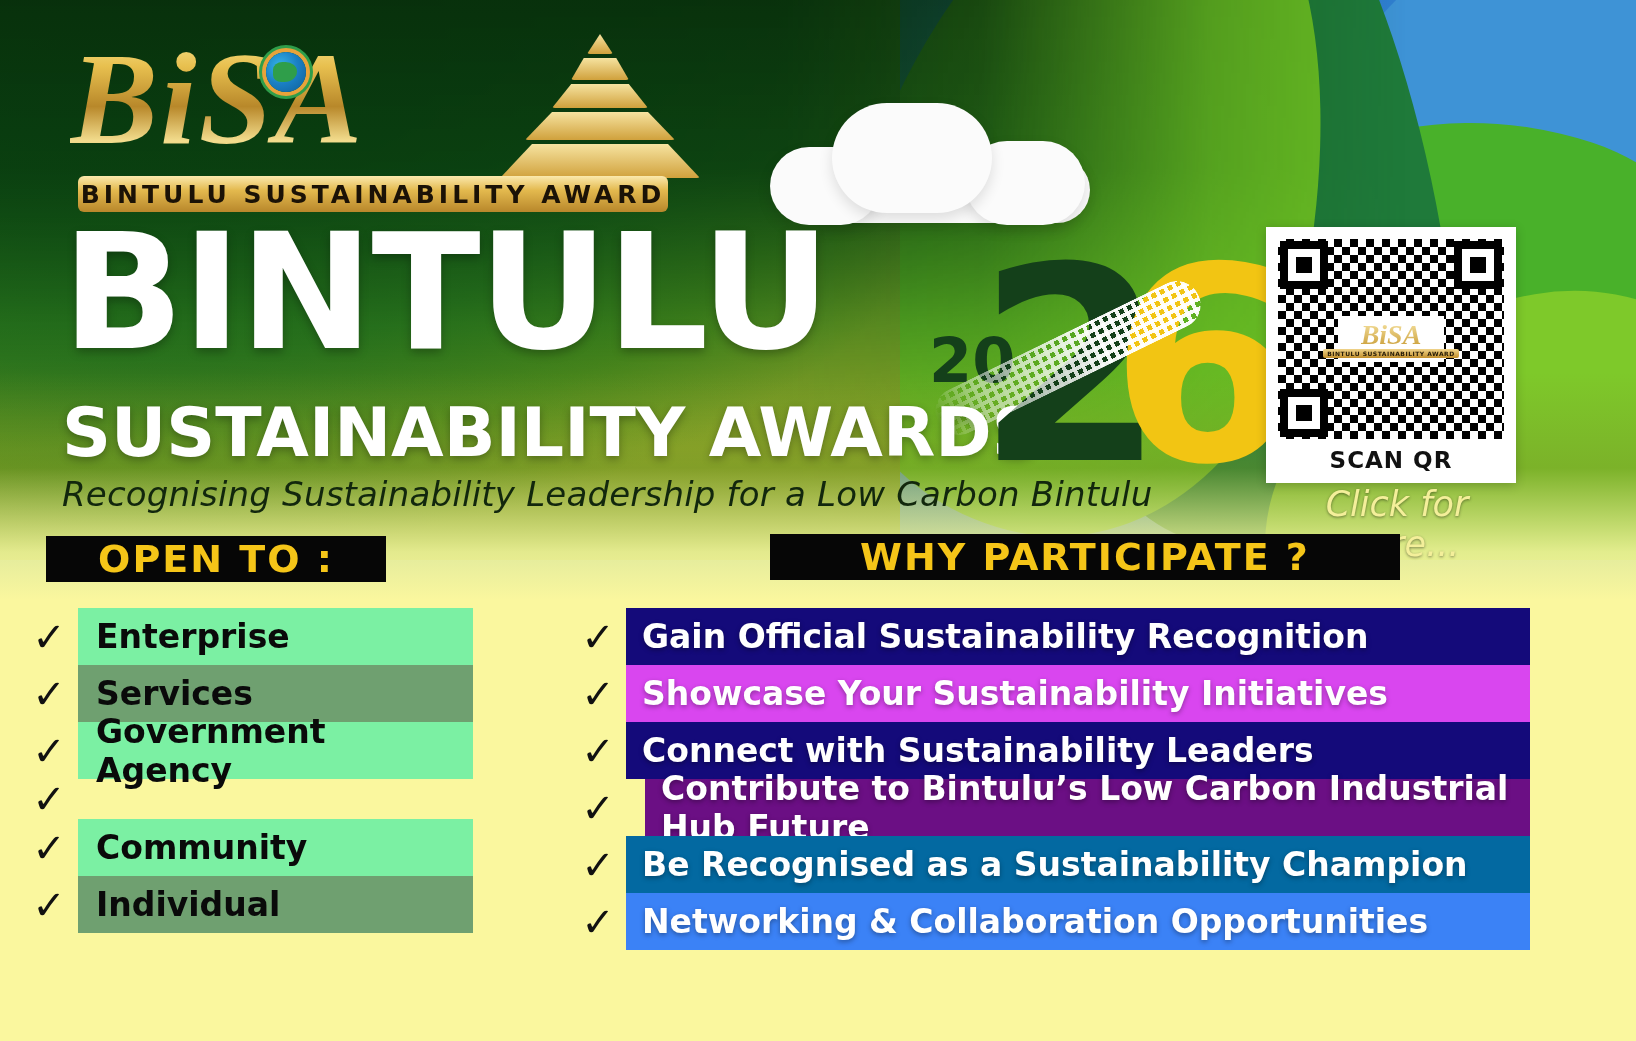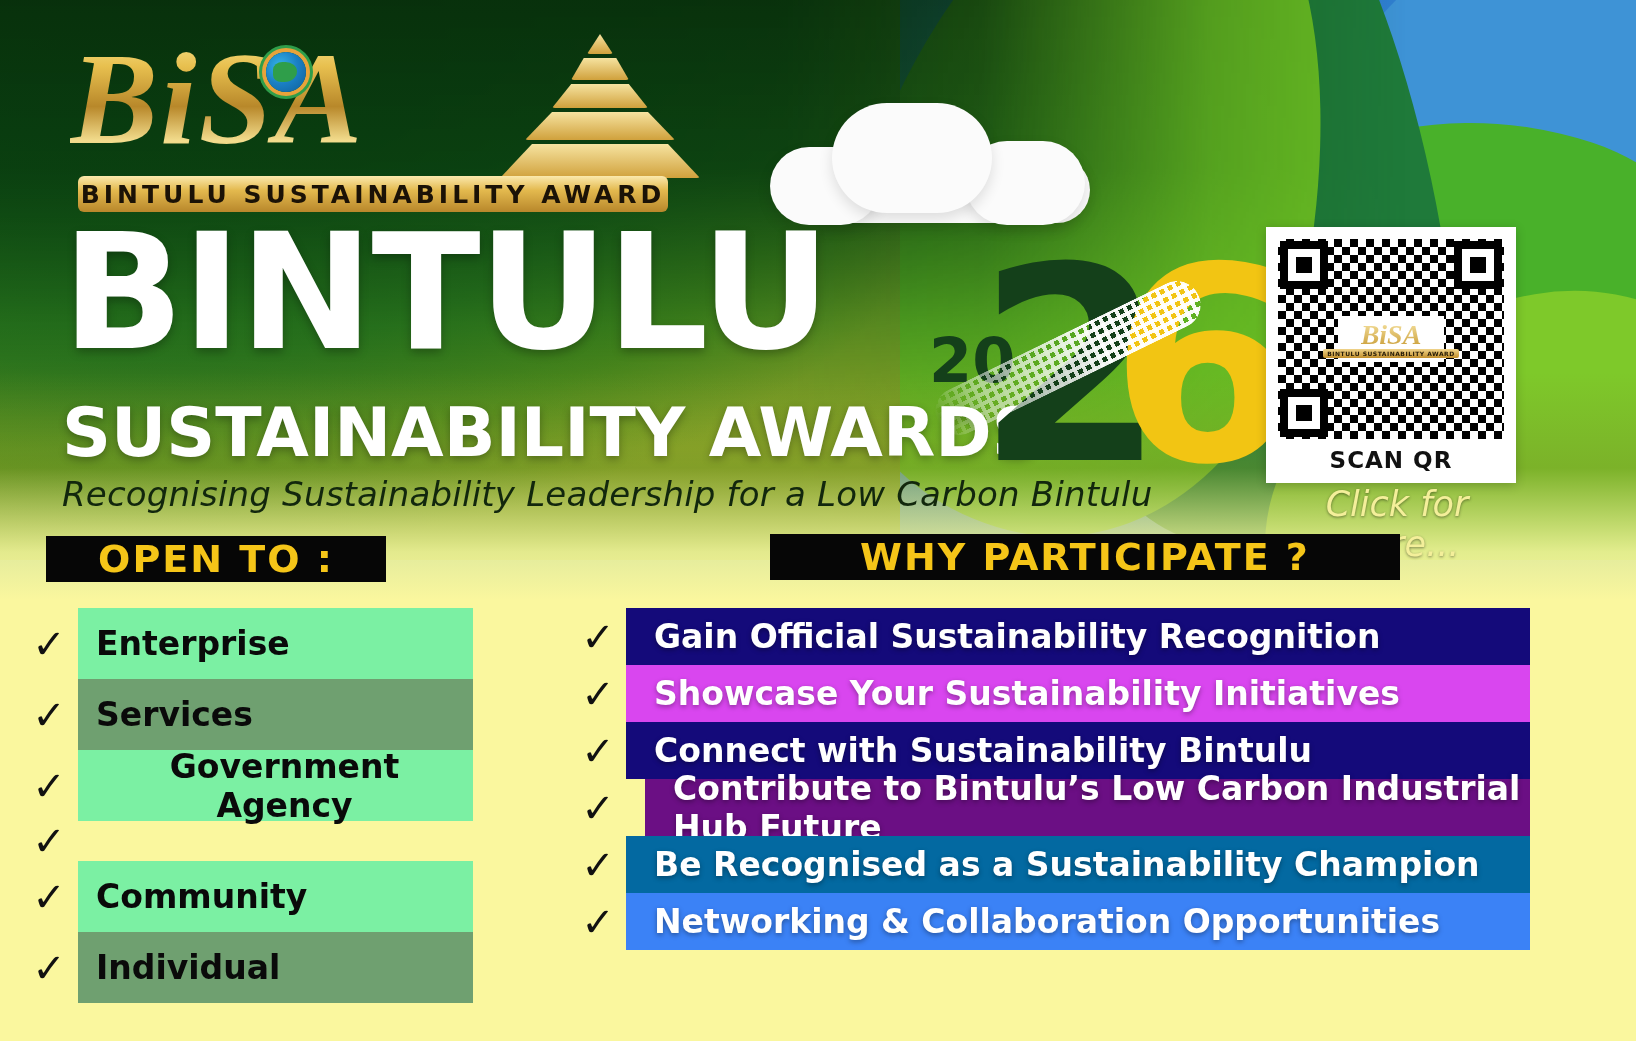--- a/index.html
+++ b/index.html
@@ -246,25 +246,25 @@
     font-family:"DejaVu Sans", sans-serif; font-size:40px; color:#111;
     line-height:1;
   }
   #why-list .tick{ flex:0 0 56px; }
 
   .band{
     flex:1 1 auto; display:flex; align-items:center;
     font-family:"DejaVu Sans", sans-serif; font-weight:bold;
   }
   #open-list .band{
-    height:71px; padding-left:18px;
+    height:57px; padding-left:18px;
     font-size:33px; color:#0a0a0a;
   }
   #why-list .band{
-    height:57px; padding-left:28px;
+    height:57px; padding-left:16px;
     font-size:33px; color:#ffffff;
     text-shadow:0 2px 5px rgba(0,0,0,.35);
   }
   #open-list .row:nth-child(4) .band{ width:415px; flex:0 0 415px; }
   #open-list .row .band{ width:395px; flex:0 0 395px; }
   #open-list .row:nth-child(4) .band{ width:412px; flex:0 0 412px; }
 </style>
 </head>
 <body>
 
@@ -339,21 +339,21 @@
       <div class="row">
         <div class="tick">✓</div>
         <div class="band" style="background: rgb(123, 240, 163);">Enterprise</div>
       </div>
       <div class="row">
         <div class="tick">✓</div>
         <div class="band" style="background: rgb(111, 160, 112);">Services</div>
       </div>
       <div class="row">
         <div class="tick">✓</div>
-        <div class="band" style="background: rgb(123, 240, 163); text-align: center;">Government Agency</div>
+        <div class="band" style="background: rgb(123, 240, 163);">Government Agency</div>
       </div>
       <div class="row">
         <div class="tick">✓</div>
       </div>
       <div class="row">
         <div class="tick">✓</div>
         <div class="band" style="background: rgb(123, 240, 163);">Community</div>
       </div>
       <div class="row">
         <div class="tick">✓</div>
@@ -364,21 +364,21 @@
       <div class="row">
         <div class="tick">✓</div>
         <div class="band" style="background: rgb(20, 10, 122);">Gain Official Sustainability Recognition</div>
       </div>
       <div class="row">
         <div class="tick">✓</div>
         <div class="band" style="background: #d946ef;">Showcase Your Sustainability Initiatives</div>
       </div>
       <div class="row">
         <div class="tick">✓</div>
-        <div class="band" style="background: rgb(20, 10, 122);">Connect with Sustainability Bintulu</div>
+        <div class="band" style="background: rgb(20, 10, 122);">Connect with Sustainability Leaders</div>
       </div>
       <div class="row">
         <div class="tick">✓</div>
         <div class="band" style="background: rgb(107, 15, 132); margin-left: 19px;">Contribute to Bintulu’s Low Carbon Industrial Hub Future</div>
       </div>
       <div class="row">
         <div class="tick">✓</div>
         <div class="band" style="background: #0369a1;">Be Recognised as a Sustainability Champion</div>
       </div>
       <div class="row">

